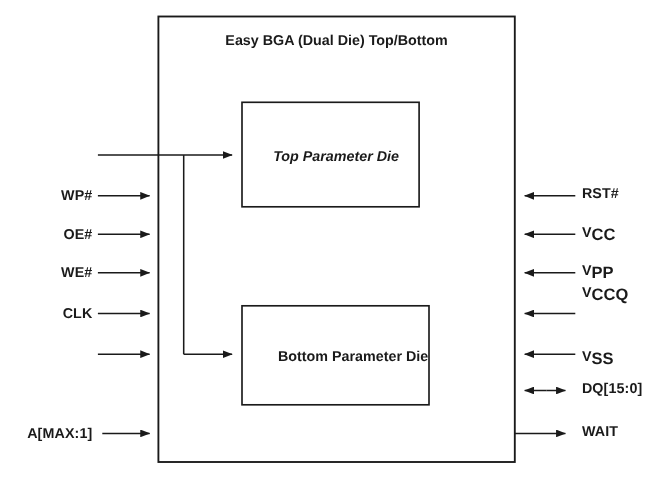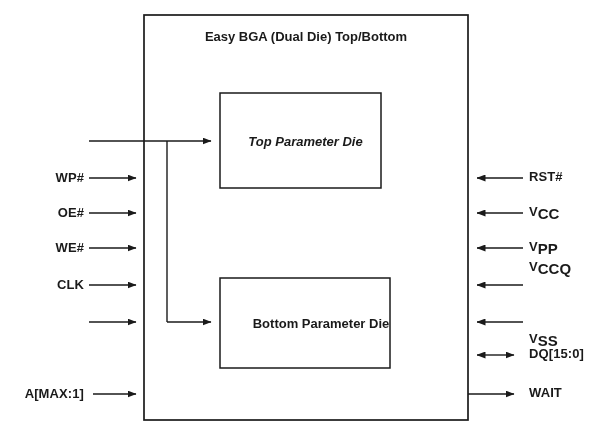--- a/index.html
+++ b/index.html
@@ -124,17 +124,17 @@
   <div class="pin-label left" style="top:178px">WP#</div>
   <div class="pin-label left" style="top:213px">OE#</div>
   <div class="pin-label left" style="top:285px">CLK</div>
   <div class="pin-label left" style="top:248px">WE#</div>
   <div class="pin-label left" style="top:394px">A[MAX:1]</div>
 
   <div class="pin-label right" style="top:178px"><span>RST#</span><span class="sub"></span></div>
   <div class="pin-label right" style="top:213px"><span>V</span><span class="sub">CC</span></div>
   <div class="pin-label right" style="top:248px"><span>V</span><span class="sub">PP</span></div>
   <div class="pin-label right" style="top:268px"><span>V</span><span class="sub">CCQ</span></div>
-  <div class="pin-label right" style="top:340px"><span>V</span><span class="sub">SS</span></div>
+  <div class="pin-label right" style="top:326px"><span>V</span><span class="sub">SS</span></div>
   <div class="pin-label right" style="top:355px"><span>DQ[15:0]</span><span class="sub"></span></div>
   <div class="pin-label right" style="top:394px"><span>WAIT</span><span class="sub"></span></div>
 
 </div>
 
 </body></html>

